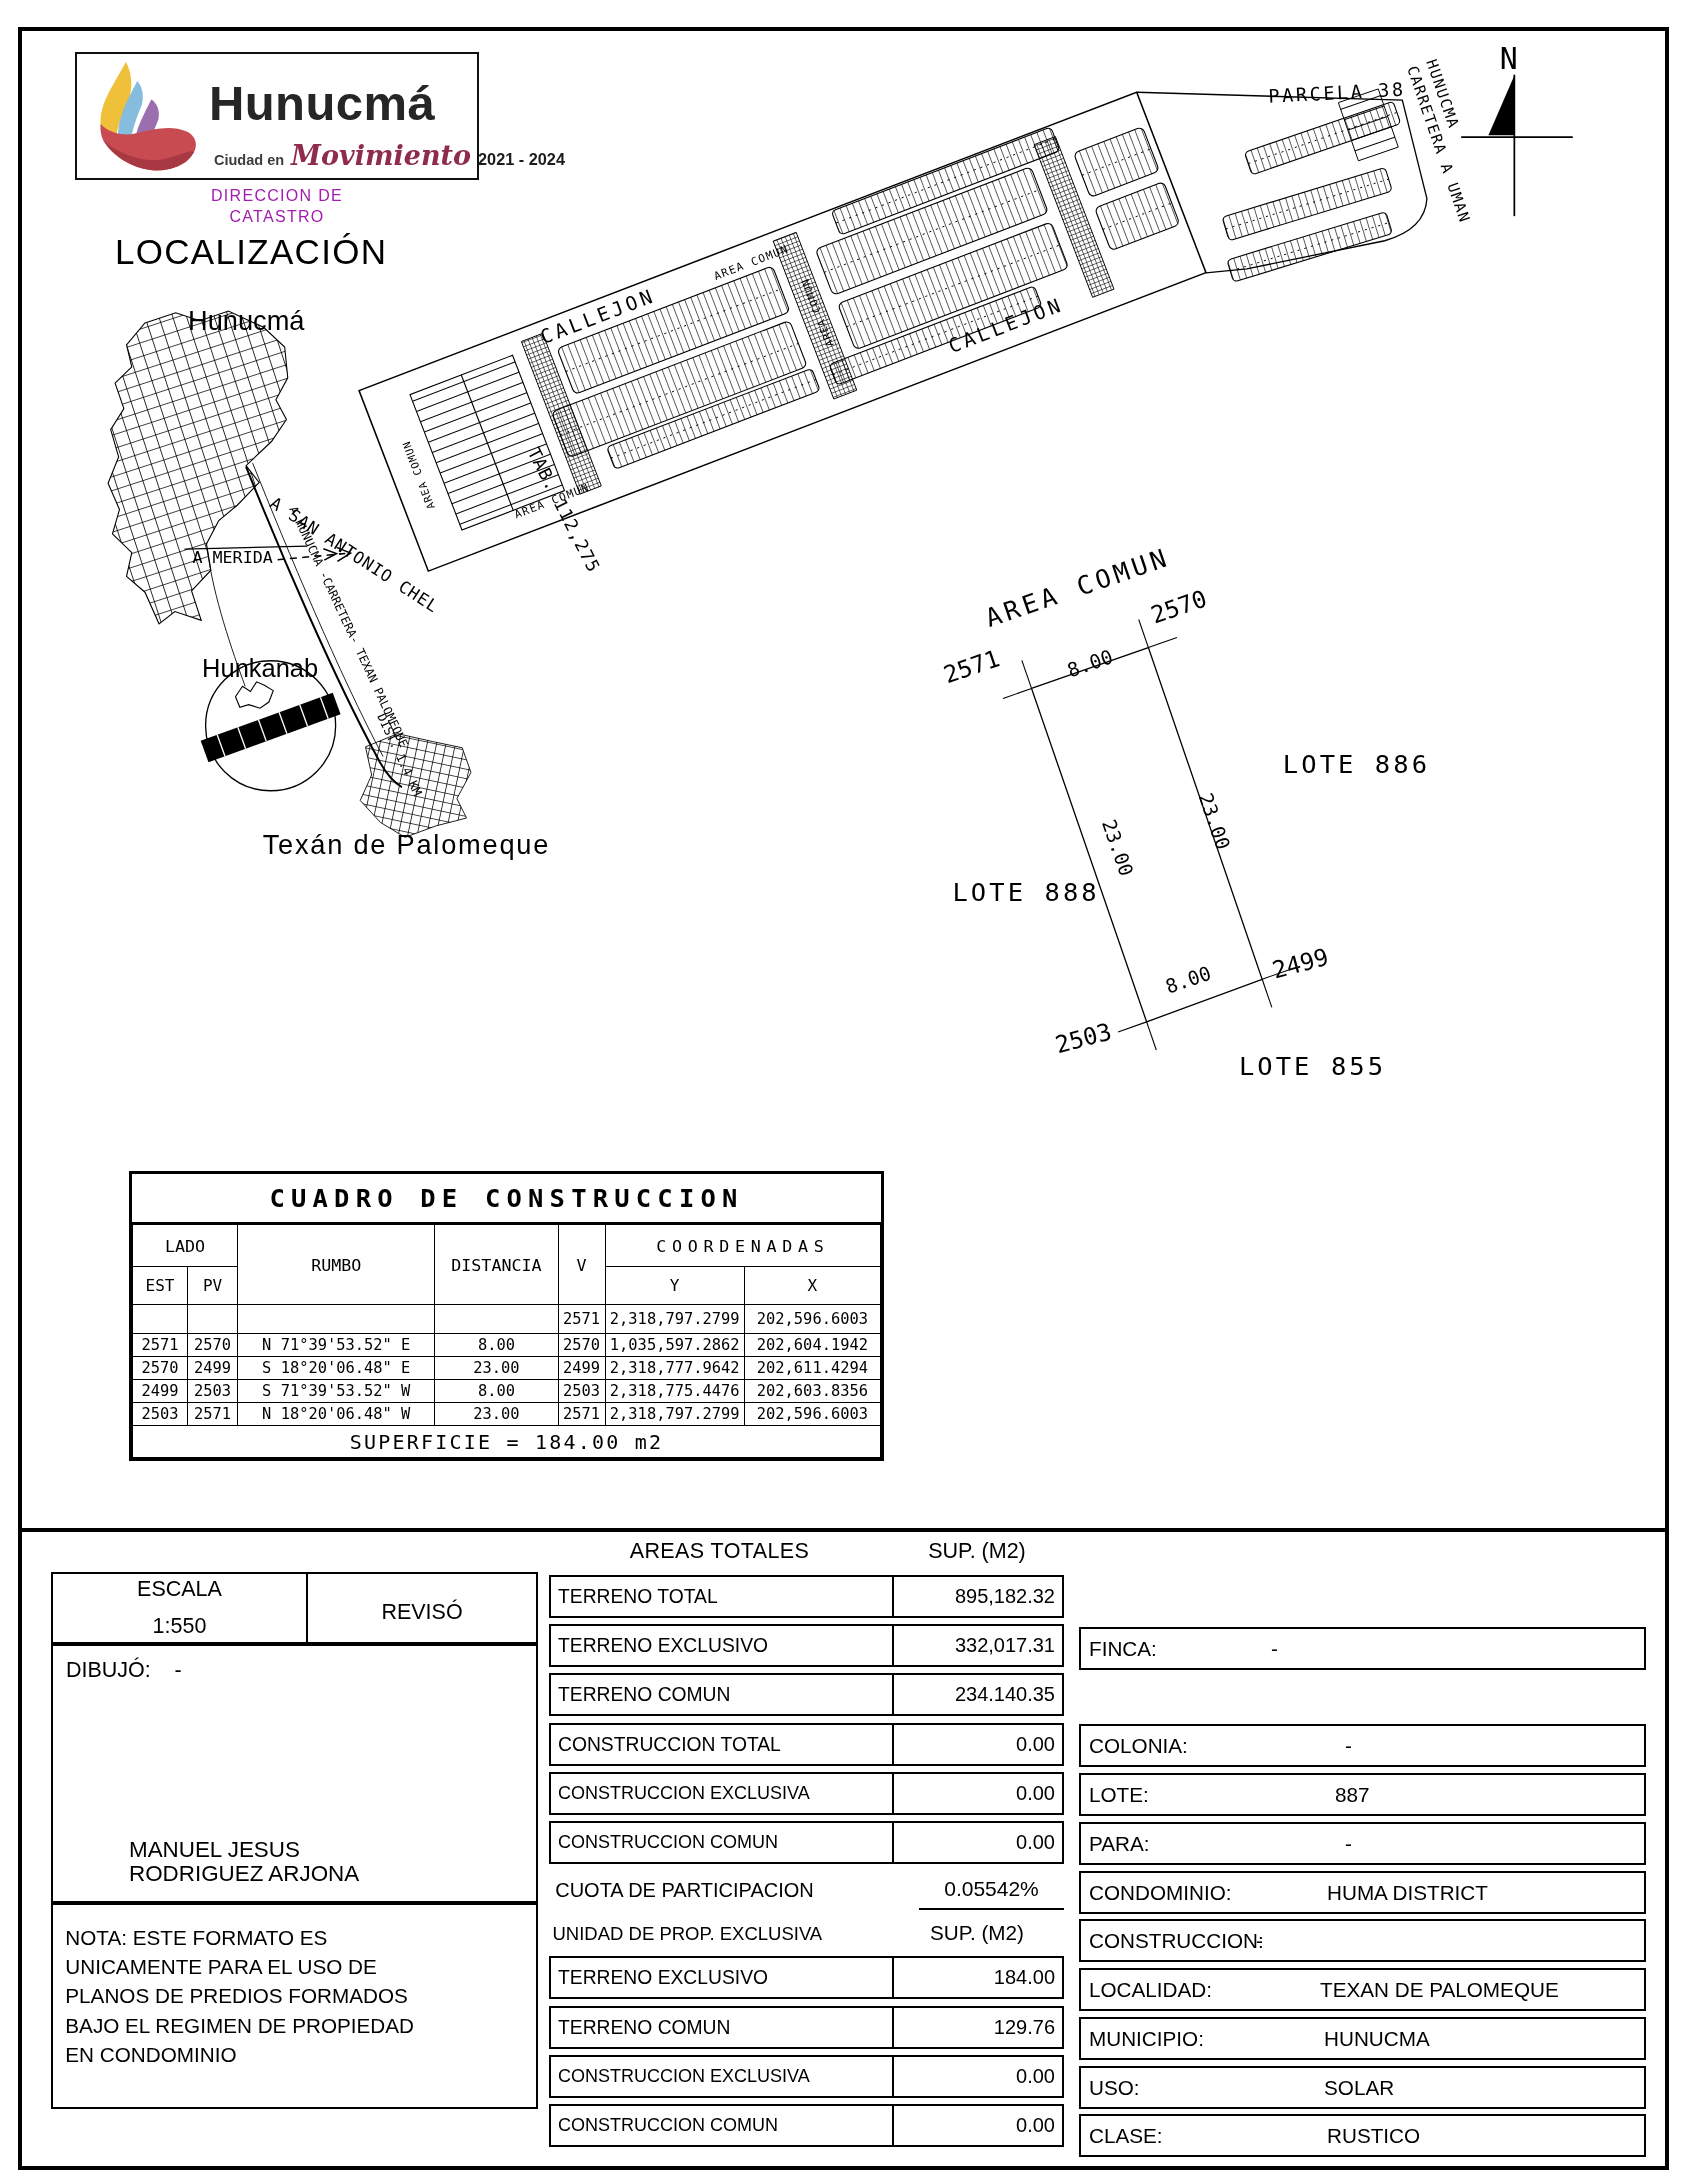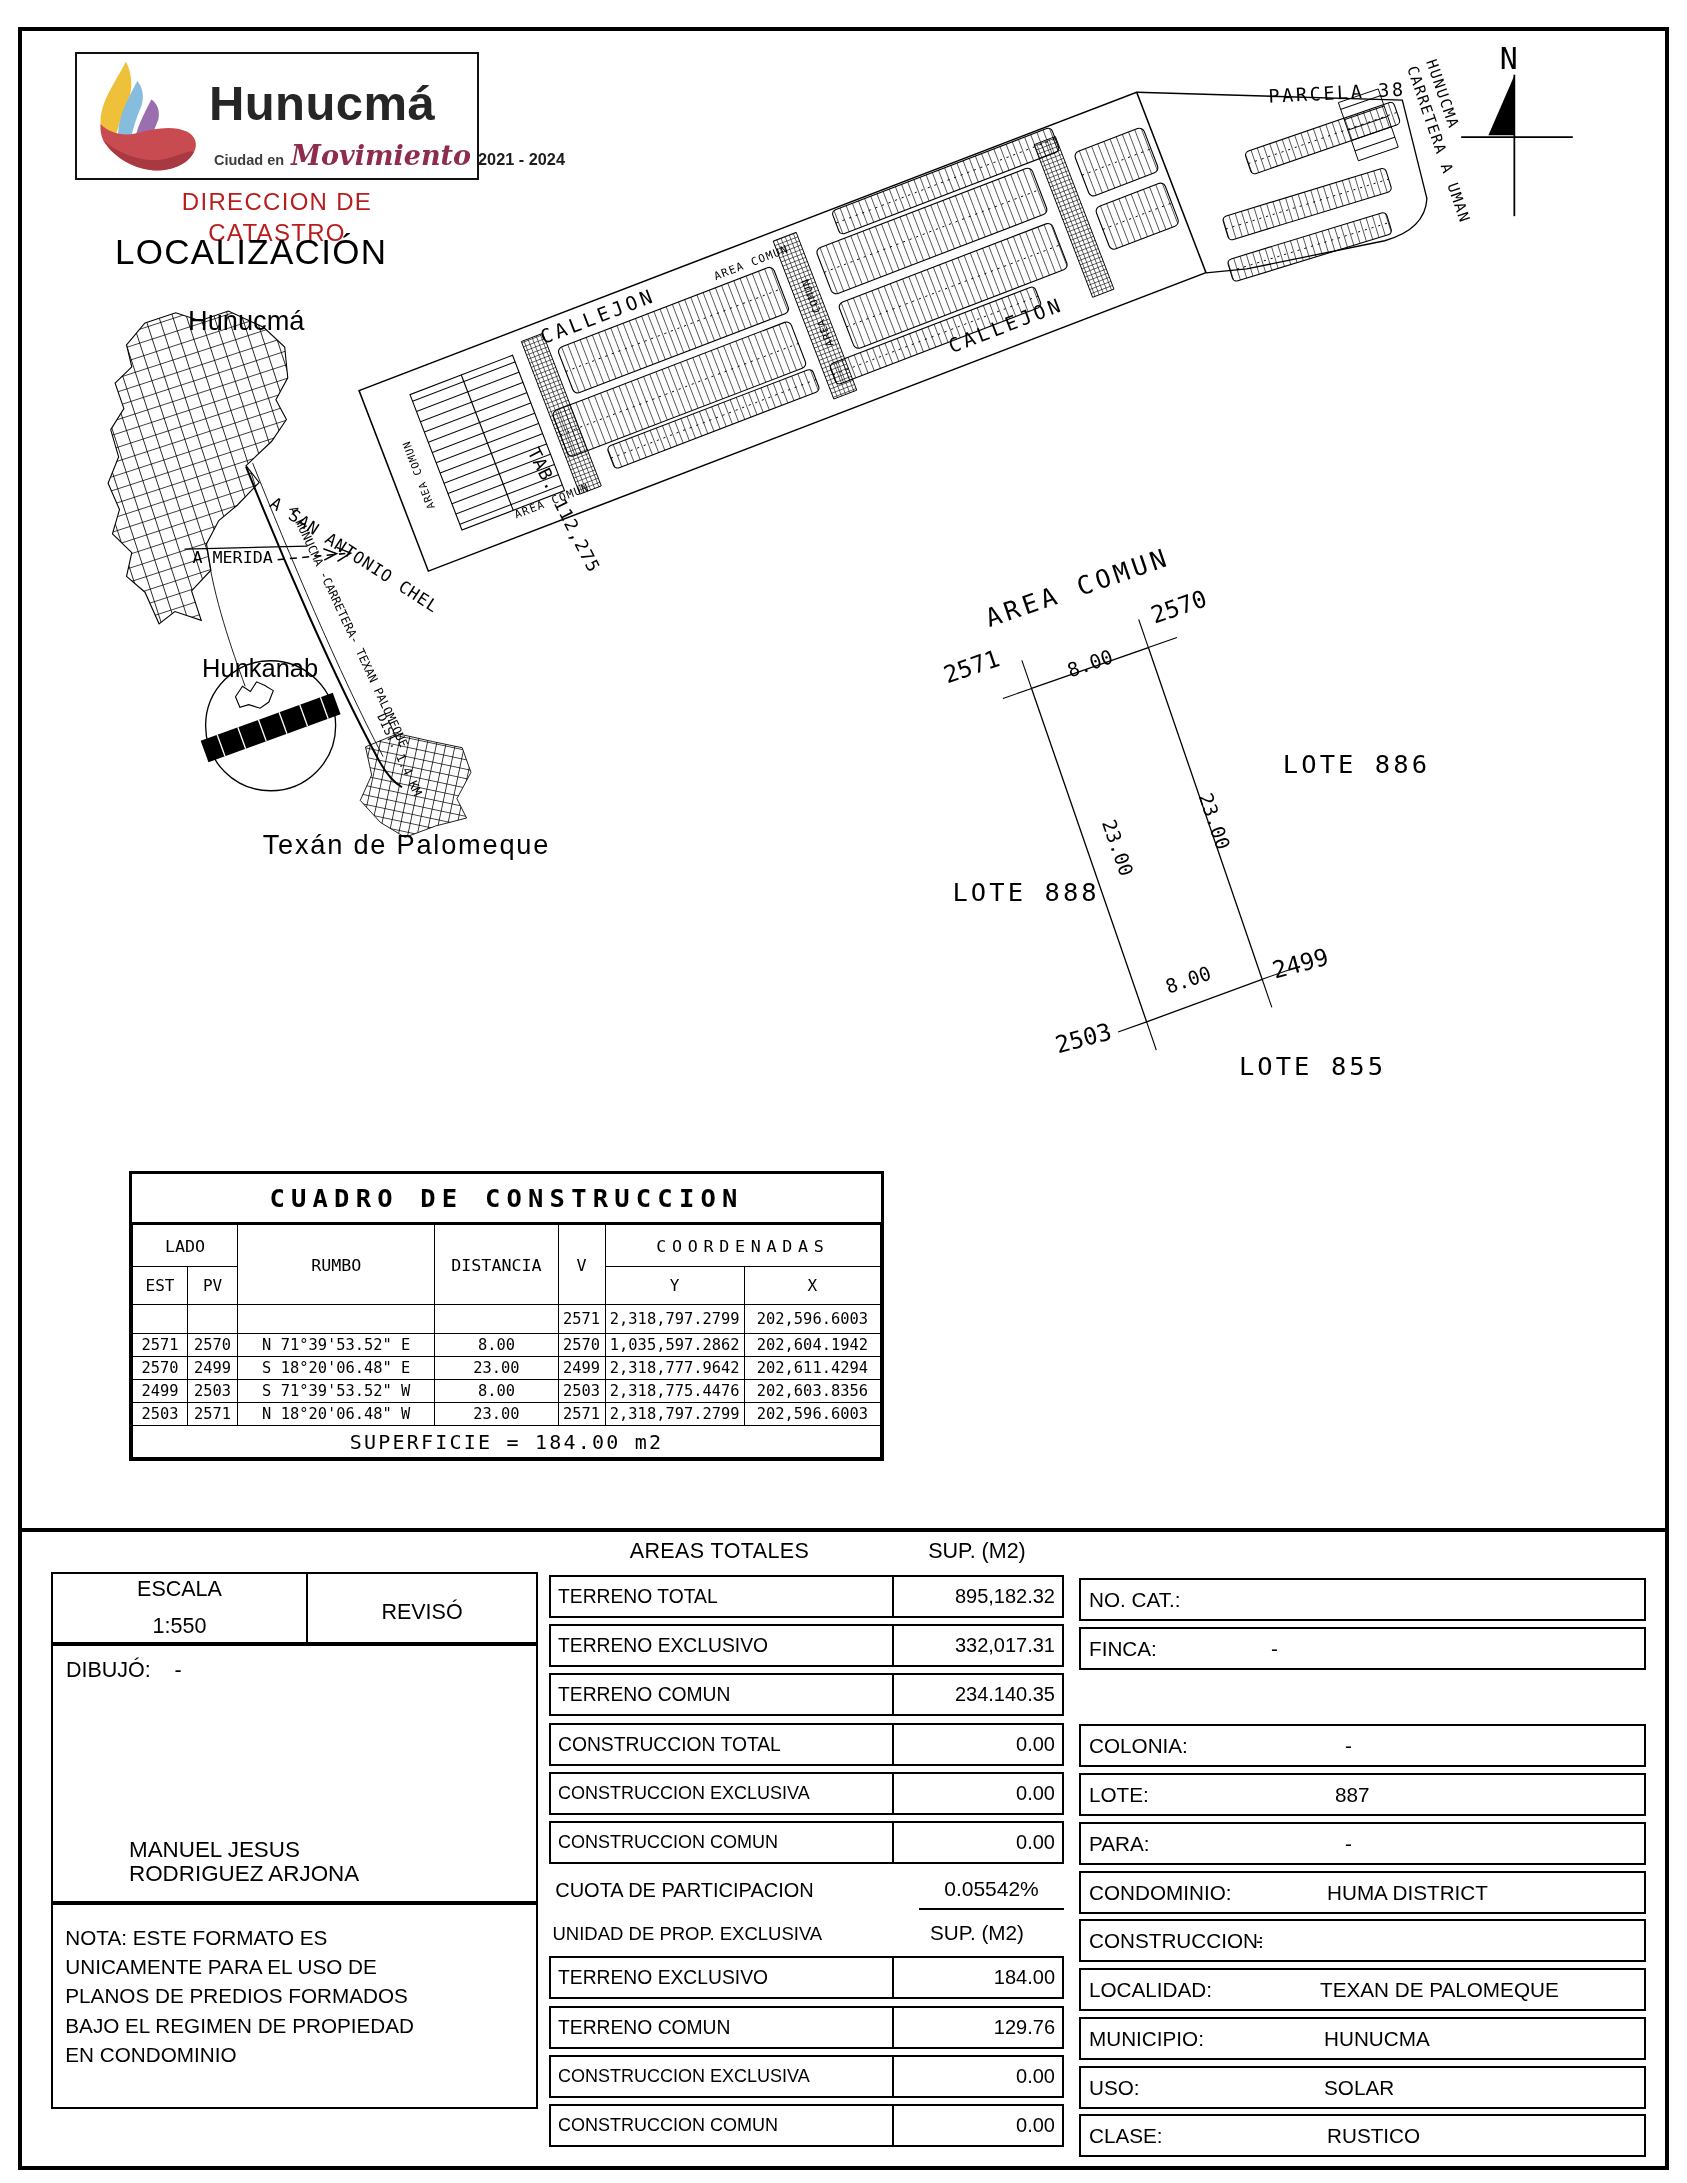--- a/index.html
+++ b/index.html
@@ -8,21 +8,21 @@
   .abs{position:absolute;}
   .mono{font-family:"DejaVu Sans Mono",monospace;}
   .page-frame{left:17.6px;top:27px;width:1651px;height:2143px;border:4px solid #000;box-sizing:border-box;}
   
   .logo-box{left:75px;top:52px;width:404px;height:128px;border:2.2px solid #111;box-sizing:border-box;background:#fff;}
   .logo-city{left:132px;top:21px;font-size:49px;font-weight:800;letter-spacing:0.4px;color:#262626;}
   .logo-tag{left:137px;top:86px;display:flex;align-items:baseline;gap:7px;white-space:nowrap;}
   .tag-pre{font-size:14.5px;font-weight:700;color:#3d3d3d;}
   .tag-script{font-family:"DejaVu Serif",serif;font-style:italic;font-weight:700;font-size:27px;color:#8e2b4e;}
   .tag-years{font-size:16.3px;font-weight:700;color:#1c1c1c;}
-  .direccion{left:75px;top:186px;width:404px;text-align:center;font-size:24px;letter-spacing:1.3px;color:#b91c1c;line-height:1.3;}
+  .direccion{left:75px;top:186px;width:404px;text-align:center;font-size:16px;letter-spacing:1.3px;color:#a21caf;line-height:1.3;}
   .localizacion{left:115px;top:232px;font-size:35px;letter-spacing:1.3px;color:#000;}
   
   .cuadro{left:129px;top:1171px;width:755px;border:3.1px solid #000;box-sizing:border-box;background:#fff;}
   .cuadro-title{height:48px;border-bottom:2.2px solid #000;display:flex;align-items:center;justify-content:center;
      font-family:"DejaVu Sans Mono",monospace;font-size:25.5px;font-weight:700;letter-spacing:6.2px;}
   table.ctab{width:100%;border-collapse:collapse;table-layout:fixed;font-family:"DejaVu Sans Mono",monospace;}
   table.ctab td,table.ctab th{border:1.8px solid #000;text-align:center;vertical-align:middle;padding:0;font-weight:500;}
   table.ctab .h1{height:42px;font-size:16.7px;}
   table.ctab .h2{height:38px;font-size:16px;}
   table.ctab .dr{height:23px;font-size:15.4px;}
@@ -379,24 +379,20 @@
         <div class="ml cond">CONSTRUCCION EXCLUSIVA</div>
         <div class="mv">0.00</div>
       </div>
     <div class="mrow" style="top:529px;">
         <div class="ml cond">CONSTRUCCION COMUN</div>
         <div class="mv">0.00</div>
       </div>
   </div>
 
   <div class="abs" style="left:1079px;top:1578px;width:567px;height:584px;">
-    <div class="rrow" style="top:0;">
-        <span class="rl">NO. CAT.:</span>
-        <span class="rv" style="left:246px;"></span>
-      </div>
     <div class="rrow" style="top:49px;">
         <span class="rl">FINCA:</span>
         <span class="rv" style="left:190px;">-</span>
       </div>
     <div class="rrow" style="top:146px;">
         <span class="rl">COLONIA:</span>
         <span class="rv" style="left:264px;">-</span>
       </div>
     <div class="rrow" style="top:195px;">
         <span class="rl">LOTE:</span>

